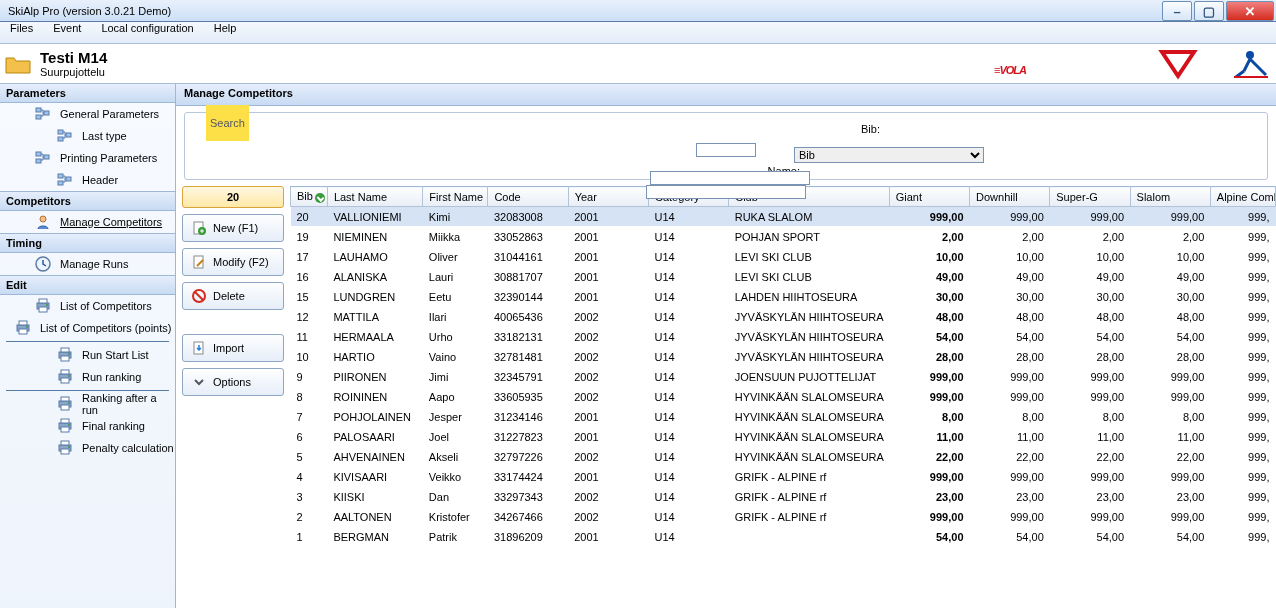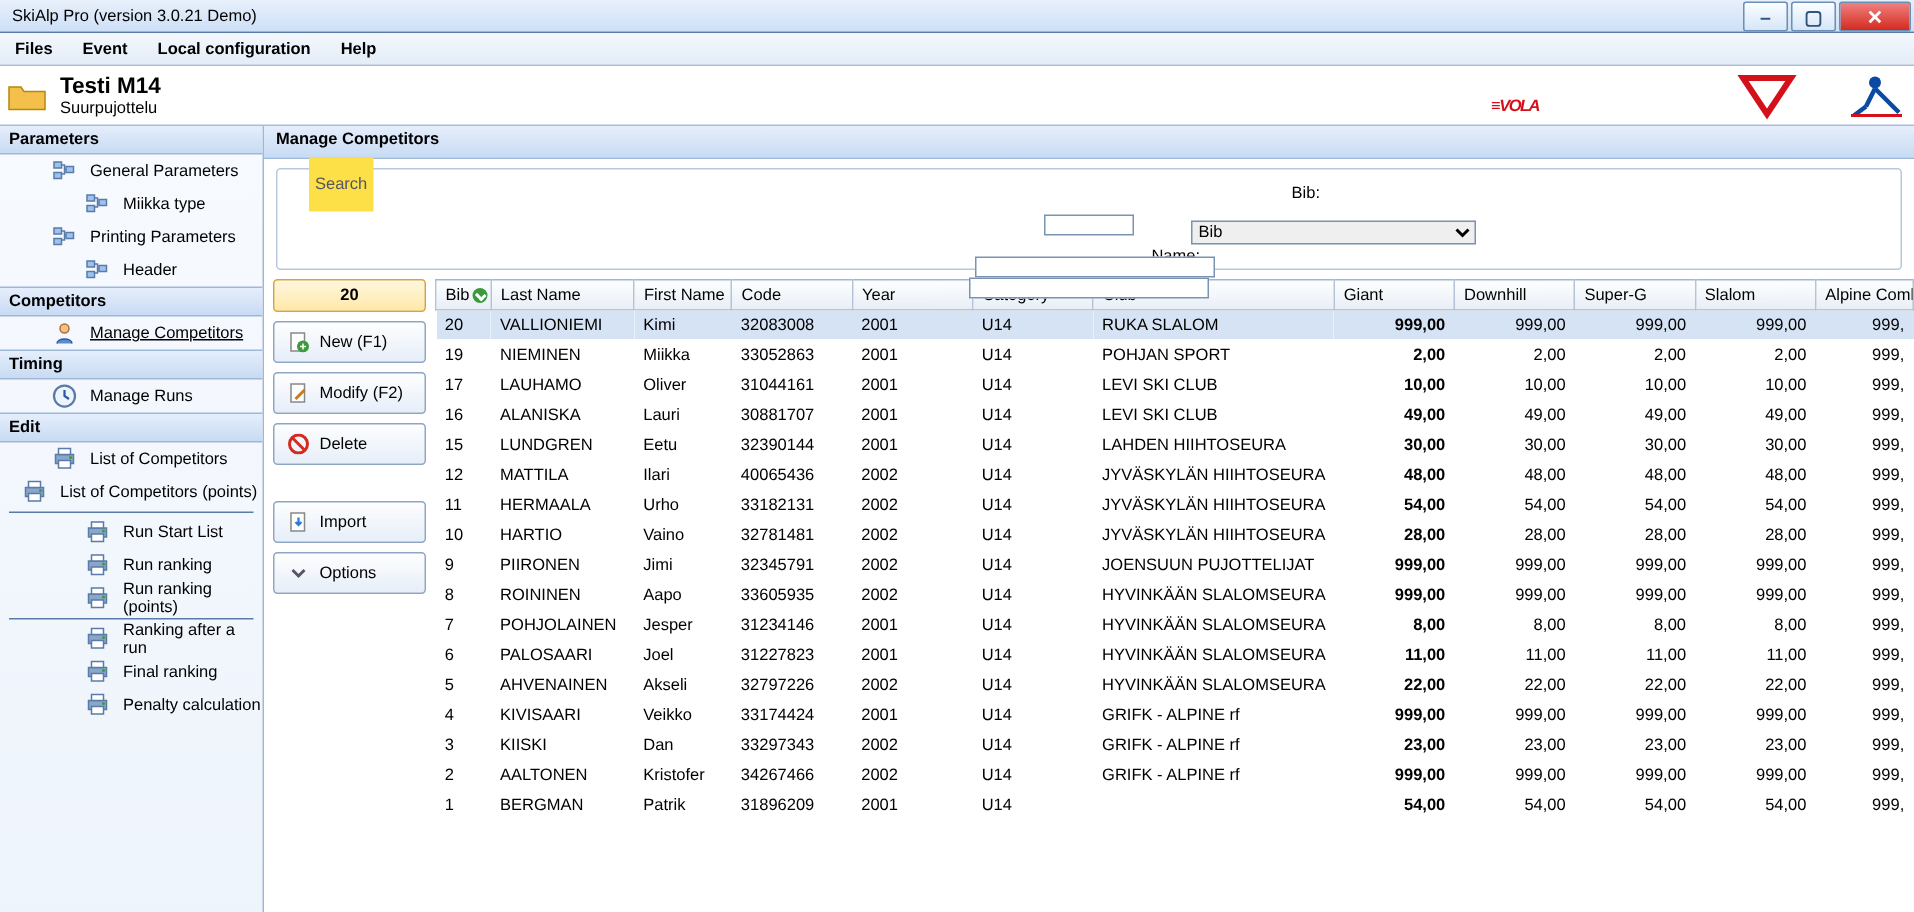--- a/index.html
+++ b/index.html
@@ -5,21 +5,21 @@
 * { box-sizing: border-box; margin: 0; padding: 0; font-family: Tahoma, Arial, sans-serif; font-size: 11px; }
 body { background: #fff; width: 1276px; height: 608px; overflow: hidden; display: flex; flex-direction: column; }
 
 .titlebar { height: 22px; background: linear-gradient(#e8f0fb, #cde0f7); display: flex; align-items: center; border-bottom: 1px solid #5a7ba8; }
 .titlebar .title { padding-left: 8px; color: #000; flex: 1; }
 .win-btns { display: flex; height: 100%; }
 .win-btn { width: 30px; height: 20px; margin-top: 1px; border: 1px solid #6b8fb5; border-radius: 2px; margin-right: 2px; display: flex; align-items: center; justify-content: center; font-family: Arial; font-size: 13px; font-weight: bold; }
 .win-btn.min, .win-btn.max { background: linear-gradient(#fafdff,#d6e6f7); color:#30547e;}
 .win-btn.close { width: 48px; background: linear-gradient(#f08080,#d42b1e); color:#fff; }
 
-.menubar { height: 22px; background: linear-gradient(#f4f8fd, #e3ecf8); display: flex; align-items: center; border-bottom: 1px solid #a8bed8; font-weight: bold; }
+.menubar { height: 22px; background: linear-gradient(#f4f8fd, #e3ecf8); display: flex; align-items: flex-start; border-bottom: 1px solid #a8bed8; }
 .menubar .menu-item { padding: 0 10px; cursor: default; }
 
 .header { height: 40px; background: #fff; display: flex; align-items: center; border-bottom: 1px solid #a8bed8; }
 .header .doc-icon { width: 36px; display:flex; align-items:center; justify-content:center; }
 .header .titles { flex: 0 0 auto; padding-left: 4px; }
 .header .titles .big { font-size: 15px; font-weight: bold; }
 .header .logo { margin-left: auto; height: 36px; display:flex; align-items:center; padding-right:6px; gap:6px;}
 
 .main { flex: 1; display: flex; min-height: 0; }
 
@@ -125,21 +125,21 @@
       </div>
       <div class="sb-item deep">
         <span class="ic">
           <svg width="16" height="14">
             <rect x="1" y="1" width="5" height="4" fill="#9cc3ef" stroke="#5a7ba8"></rect>
             <rect x="1" y="8" width="5" height="4" fill="#9cc3ef" stroke="#5a7ba8"></rect>
             <rect x="9" y="4" width="5" height="4" fill="#9cc3ef" stroke="#5a7ba8"></rect>
             <path d="M6 3h2v6H6M8 6h1" stroke="#5a7ba8" fill="none"></path>
           </svg>
         </span>
-        <span>Miikka type</span>
+        <span>Last type</span>
       </div>
       <div class="sb-item ">
         <span class="ic">
           <svg width="16" height="14">
             <rect x="1" y="1" width="5" height="4" fill="#9cc3ef" stroke="#5a7ba8"></rect>
             <rect x="1" y="8" width="5" height="4" fill="#9cc3ef" stroke="#5a7ba8"></rect>
             <rect x="9" y="4" width="5" height="4" fill="#9cc3ef" stroke="#5a7ba8"></rect>
             <path d="M6 3h2v6H6M8 6h1" stroke="#5a7ba8" fill="none"></path>
           </svg>
         </span>
@@ -214,31 +214,20 @@
       <div class="sb-item deep">
         <span class="ic">
           <svg width="18" height="16">
             <rect x="3" y="5" width="12" height="6" fill="#8aa6c8" stroke="#5a7ba8"></rect>
             <rect x="5" y="1" width="8" height="4" fill="#fff" stroke="#5a7ba8"></rect>
             <rect x="5" y="9" width="8" height="5" fill="#fff" stroke="#5a7ba8"></rect>
             <circle cx="13" cy="7" r="1" fill="#3a9b3a"></circle>
           </svg>
         </span>
         <span>Run ranking</span>
-      </div>
-      <div class="sb-item deep">
-        <span class="ic">
-          <svg width="18" height="16">
-            <rect x="3" y="5" width="12" height="6" fill="#8aa6c8" stroke="#5a7ba8"></rect>
-            <rect x="5" y="1" width="8" height="4" fill="#fff" stroke="#5a7ba8"></rect>
-            <rect x="5" y="9" width="8" height="5" fill="#fff" stroke="#5a7ba8"></rect>
-            <circle cx="13" cy="7" r="1" fill="#3a9b3a"></circle>
-          </svg>
-        </span>
-        <span>Run ranking (points)</span>
       </div>
       <div style="height: 1px; background: rgb(90, 123, 168); margin: 2px 6px;"></div>
       <div class="sb-item deep">
         <span class="ic">
           <svg width="18" height="16">
             <rect x="3" y="5" width="12" height="6" fill="#8aa6c8" stroke="#5a7ba8"></rect>
             <rect x="5" y="1" width="8" height="4" fill="#fff" stroke="#5a7ba8"></rect>
             <rect x="5" y="9" width="8" height="5" fill="#fff" stroke="#5a7ba8"></rect>
             <circle cx="13" cy="7" r="1" fill="#3a9b3a"></circle>
           </svg>

